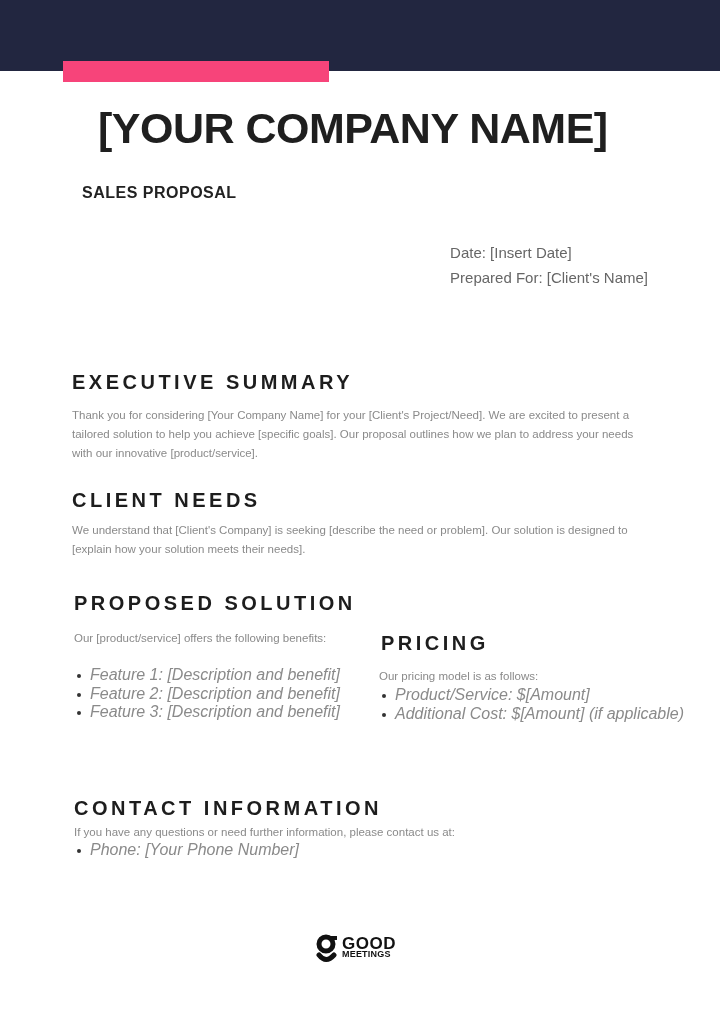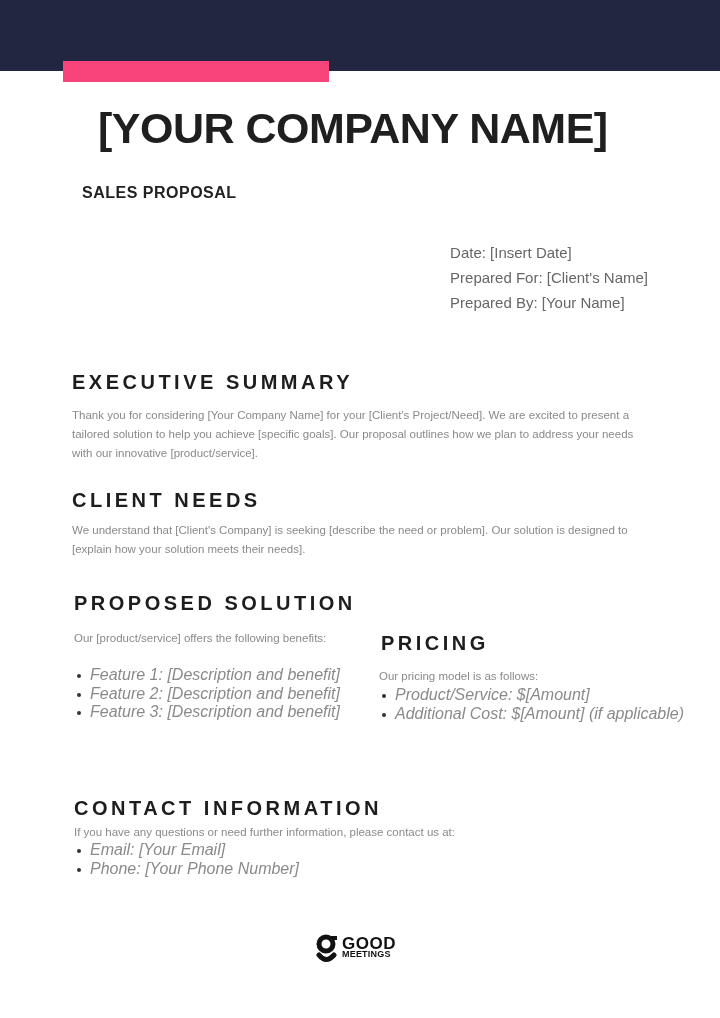--- a/index.html
+++ b/index.html
@@ -25,21 +25,20 @@
 
 <div class="topbar"></div>
 <div class="accent"></div>
 
 <div class="company">[YOUR COMPANY NAME]</div>
 <div class="subtitle">SALES PROPOSAL</div>
 
 <div class="meta">
   <div>Date: [Insert Date]</div>
   <div>Prepared For: [Client's Name]</div>
-  <div>Prepared By: [Your Name]</div>
 </div>
 
 <div class="h" style="left:72px; top:371px;">EXECUTIVE SUMMARY</div>
 <div class="p" style="left:72px; top:406px; width:580px;">Thank you for considering [Your Company Name] for your [Client's Project/Need]. We are excited to present a tailored solution to help you achieve [specific goals]. Our proposal outlines how we plan to address your needs with our innovative [product/service].</div>
 
 <div class="h" style="left:72px; top:489px;">CLIENT NEEDS</div>
 <div class="p" style="left:72px; top:521px; width:580px;">We understand that [Client's Company] is seeking [describe the need or problem]. Our solution is designed to [explain how your solution meets their needs].</div>
 
 <div class="h" style="left:74px; top:592px;">PROPOSED SOLUTION</div>
 <div class="p" style="left:74px; top:629px; width:260px; line-height:18px;">Our [product/service] offers the following benefits:</div>
@@ -52,21 +51,20 @@
 <div class="h" style="left:381px; top:632px;">PRICING</div>
 <div class="p" style="left:379px; top:667px; width:300px;">Our pricing model is as follows:</div>
 <ul style="position:absolute; left:379px; top:686px;">
   <li>Product/Service: $[Amount]</li>
   <li>Additional Cost: $[Amount] (if applicable)</li>
 </ul>
 
 <div class="h" style="left:74px; top:797px;">CONTACT INFORMATION</div>
 <div class="p" style="left:74px; top:823px; width:560px;">If you have any questions or need further information, please contact us at:</div>
 <ul style="position:absolute; left:74px; top:841px;">
-  <li>Email: [Your Email]</li>
   <li>Phone: [Your Phone Number]</li>
 </ul>
 
 <div class="logo">
   <div class="logo-g">
     <svg width="22" height="32" viewBox="0 0 22 32">
       <circle cx="10" cy="10" r="7" fill="none" stroke="#111" stroke-width="5"></circle>
       <rect x="14" y="2" width="7" height="4" fill="#111"></rect>
       <path d="M3 21 Q10 30 18 21" fill="none" stroke="#111" stroke-width="5" stroke-linecap="round"></path>
     </svg>

